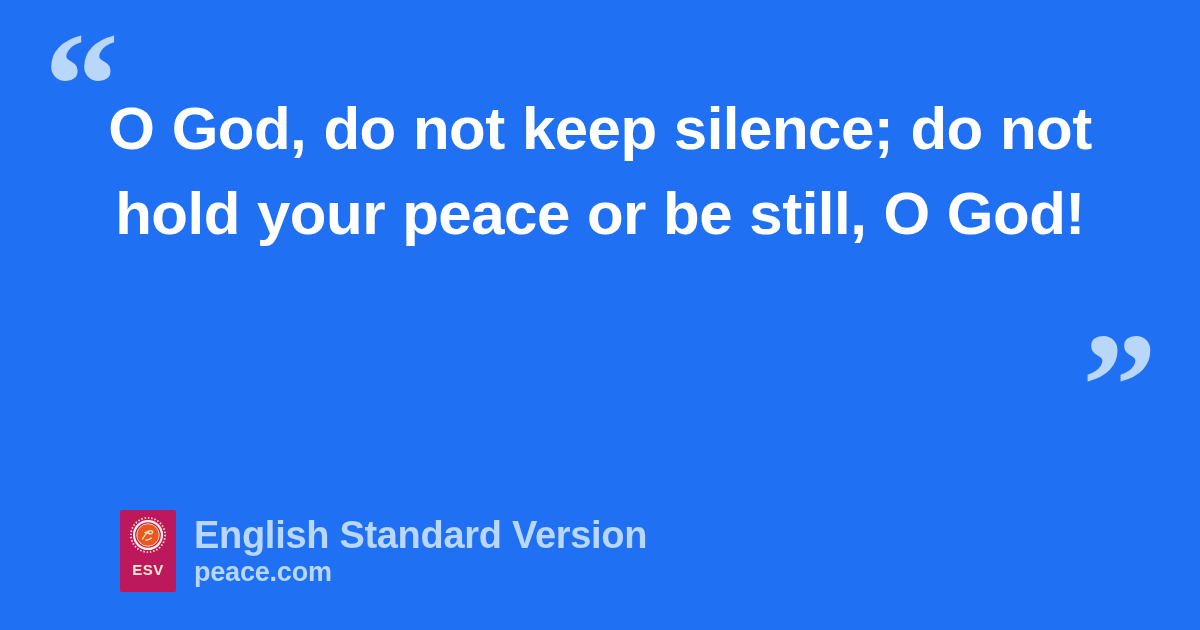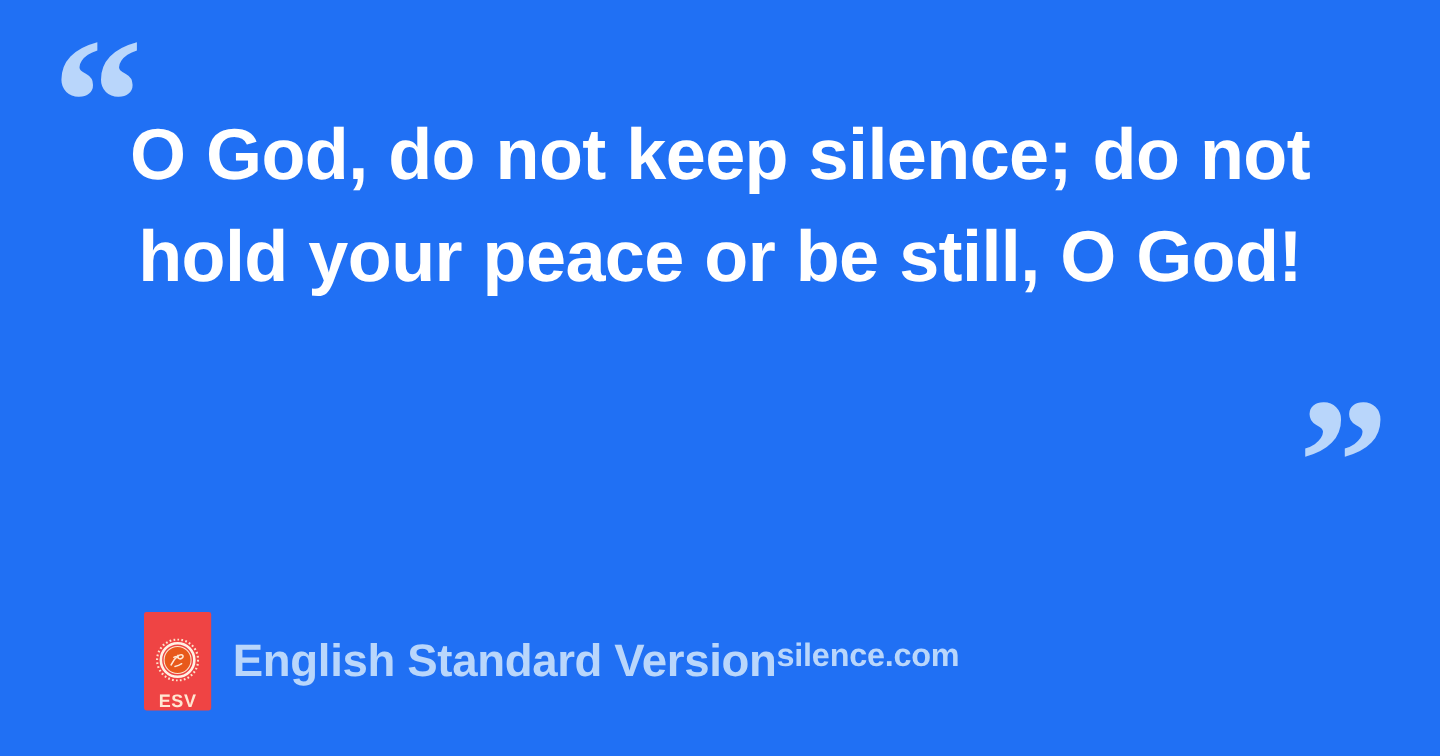--- a/index.html
+++ b/index.html
@@ -67,26 +67,26 @@
     position: absolute;
     left: 120px;
     bottom: 38px;
     display: flex;
     align-items: center;
   }
 
   .logo-badge {
     width: 56px;
     height: 82px;
-    background: #ef4444;
+    background: #be185d;
     border-radius: 2px;
     display: flex;
     flex-direction: column;
     align-items: center;
-    justify-content: flex-end;
+    justify-content: flex-start;
     padding-top: 7px;
     box-sizing: border-box;
     flex: 0 0 auto;
   }
   .logo-seal {
     width: 36px;
     height: 36px;
     display: block;
   }
   .logo-abbr {
@@ -95,21 +95,21 @@
     font-family: "Liberation Sans", sans-serif;
     font-weight: 700;
     font-size: 15px;
     letter-spacing: 0.5px;
     line-height: 1;
   }
 
   .footer-text {
     margin-left: 18px;
     display: flex;
-    flex-direction: row;
+    flex-direction: column;
     justify-content: center;
   }
   .version-name {
     color: #b9d6fb;
     font-family: "Liberation Sans", sans-serif;
     font-weight: 700;
     font-size: 38px;
     line-height: 1.12;
     letter-spacing: -0.3px;
   }
@@ -146,18 +146,18 @@
         <circle cx="20" cy="20" r="12.5" fill="none" stroke="#fde4cc" stroke-width="1"></circle>
         <path d="M14 24.5c1.6-3.4 3.6-6.2 6.1-8.1 1.5-1.1 3-1.6 4.1-1.1 1 .5 1.1 1.7.3 2.6-.9 1-2.3 1.2-3.5.6-1.1-.6-1.4-1.8-.7-2.8" fill="none" stroke="#ffe7d2" stroke-width="1.5" stroke-linecap="round"></path>
         <path d="M16.5 17.5c1.4-.9 3.2-1.1 4.4-.3" fill="none" stroke="#ffe7d2" stroke-width="1.3" stroke-linecap="round"></path>
         <path d="M17.5 26c2.4-.4 4.6-1.3 6.3-2.6" fill="none" stroke="#ffe7d2" stroke-width="1.3" stroke-linecap="round"></path>
       </svg>
       <span class="logo-abbr">ESV</span>
     </div>
 
     <div class="footer-text">
       <span class="version-name">English Standard Version</span>
-      <span class="site-name">silence.com</span>
+      <span class="site-name">peace.com</span>
     </div>
 
   </div>
 
 </div>
 
 </body></html>

